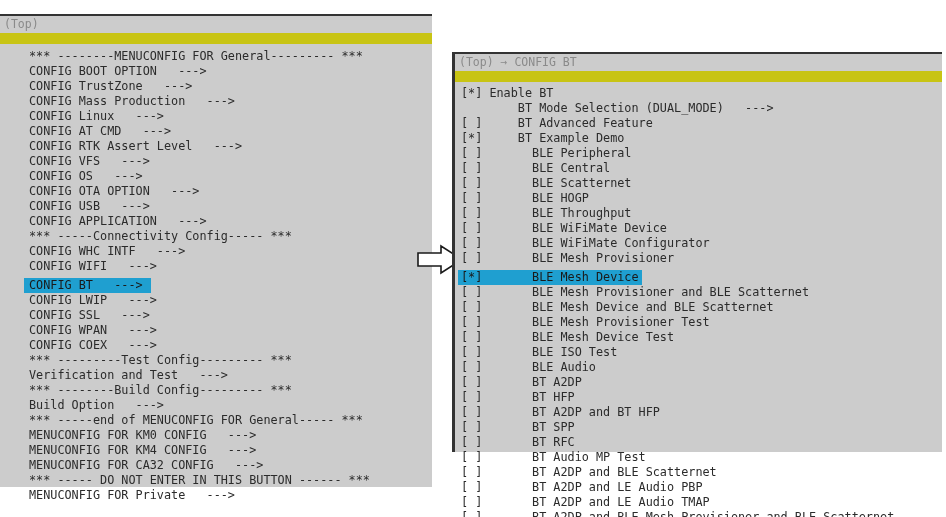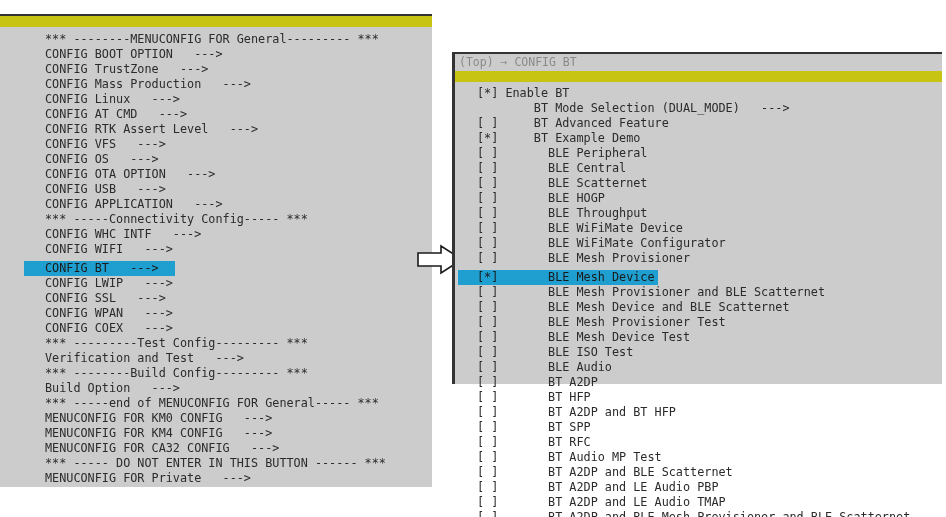--- a/index.html
+++ b/index.html
@@ -3,50 +3,51 @@
 <meta charset="utf-8">
 <style>
   html,body{margin:0;padding:0;}
   body{
     width:946px;height:517px;background:#ffffff;
     font-family:"DejaVu Sans Mono","Liberation Mono",monospace;
     overflow:hidden;position:relative;
   }
   .panel{position:absolute;background:#cccccc;box-sizing:border-box;}
   .panel-left{left:0;top:14px;width:432px;height:473px;border-top:2px solid #333333;}
-  .panel-right{left:452px;top:52px;width:490px;height:332px;border-top:2px solid #333333;border-left:3px solid #333333;}
+  .panel-right{left:452px;top:52px;width:490px;height:400px;border-top:2px solid #333333;border-left:3px solid #333333;}
 
   .titlebar{
     height:17px;line-height:17px;background:#cccccc;color:#8a8a8a;
     font-size:11.5px;padding-left:4px;white-space:pre;box-sizing:border-box;
   }
   .yellowbar{height:11px;background:#c8c414;}
 
   .list{position:relative;padding-top:5px;}
   .row{
     height:15px;line-height:15px;font-size:11.8px;color:#2b2b2b;
     white-space:pre;box-sizing:border-box;
   }
   .row.sel{background:#1f9fd0;color:#1a1a1a;}
-  .row .txt{display:inline-block;margin-left:16px;}
+  .row .txt{display:inline-block;}
 
   .panel-left .list{padding-left:29px;}
   .panel-left .row{padding-left:5px;margin-left:-5px;}
-  .panel-left .row.sel{display:inline-block;padding-right:16px;margin-left:-5px;text-decoration:underline;}
+  .panel-left .row.sel{display:inline-block;padding-right:8px;margin-left:-5px;text-decoration:underline;}
 
   .panel-right .list{padding-left:3px;padding-top:4px;}
   .panel-right .row{padding-left:3px;}
   .panel-right .row.sel{display:inline-block;padding-right:3px;}
 
   .arrow{position:absolute;left:417px;top:243px;width:46px;height:33px;}
 </style>
 </head>
 <body>
 
 <div class="panel panel-left">
+  <div class="titlebar">(Top)</div>
   <div class="yellowbar"></div>
   <div class="list" id="left-list"><div class="row"><span class="txt">*** --------MENUCONFIG FOR General--------- ***</span></div><div class="row"><span class="txt">CONFIG BOOT OPTION   ---&gt;</span></div><div class="row"><span class="txt">CONFIG TrustZone   ---&gt;</span></div><div class="row"><span class="txt">CONFIG Mass Production   ---&gt;</span></div><div class="row"><span class="txt">CONFIG Linux   ---&gt;</span></div><div class="row"><span class="txt">CONFIG AT CMD   ---&gt;</span></div><div class="row"><span class="txt">CONFIG RTK Assert Level   ---&gt;</span></div><div class="row"><span class="txt">CONFIG VFS   ---&gt;</span></div><div class="row"><span class="txt">CONFIG OS   ---&gt;</span></div><div class="row"><span class="txt">CONFIG OTA OPTION   ---&gt;</span></div><div class="row"><span class="txt">CONFIG USB   ---&gt;</span></div><div class="row"><span class="txt">CONFIG APPLICATION   ---&gt;</span></div><div class="row"><span class="txt">*** -----Connectivity Config----- ***</span></div><div class="row"><span class="txt">CONFIG WHC INTF   ---&gt;</span></div><div class="row"><span class="txt">CONFIG WIFI   ---&gt;</span></div><div class="row sel"><span class="txt">CONFIG BT   ---&gt;</span></div><div class="row"><span class="txt">CONFIG LWIP   ---&gt;</span></div><div class="row"><span class="txt">CONFIG SSL   ---&gt;</span></div><div class="row"><span class="txt">CONFIG WPAN   ---&gt;</span></div><div class="row"><span class="txt">CONFIG COEX   ---&gt;</span></div><div class="row"><span class="txt">*** ---------Test Config--------- ***</span></div><div class="row"><span class="txt">Verification and Test   ---&gt;</span></div><div class="row"><span class="txt">*** --------Build Config--------- ***</span></div><div class="row"><span class="txt">Build Option   ---&gt;</span></div><div class="row"><span class="txt">*** -----end of MENUCONFIG FOR General----- ***</span></div><div class="row"><span class="txt">MENUCONFIG FOR KM0 CONFIG   ---&gt;</span></div><div class="row"><span class="txt">MENUCONFIG FOR KM4 CONFIG   ---&gt;</span></div><div class="row"><span class="txt">MENUCONFIG FOR CA32 CONFIG   ---&gt;</span></div><div class="row"><span class="txt">*** ----- DO NOT ENTER IN THIS BUTTON ------ ***</span></div><div class="row"><span class="txt">MENUCONFIG FOR Private   ---&gt;</span></div></div>
 </div>
 
 <div class="arrow">
   <svg width="46" height="33" viewBox="0 0 46 33">
     <polygon points="1,10 24,10 24,3 45,16.5 24,30 24,23 1,23" fill="#ffffff" stroke="#1a1a1a" stroke-width="1.6" stroke-linejoin="miter"></polygon>
   </svg>
 </div>
 

